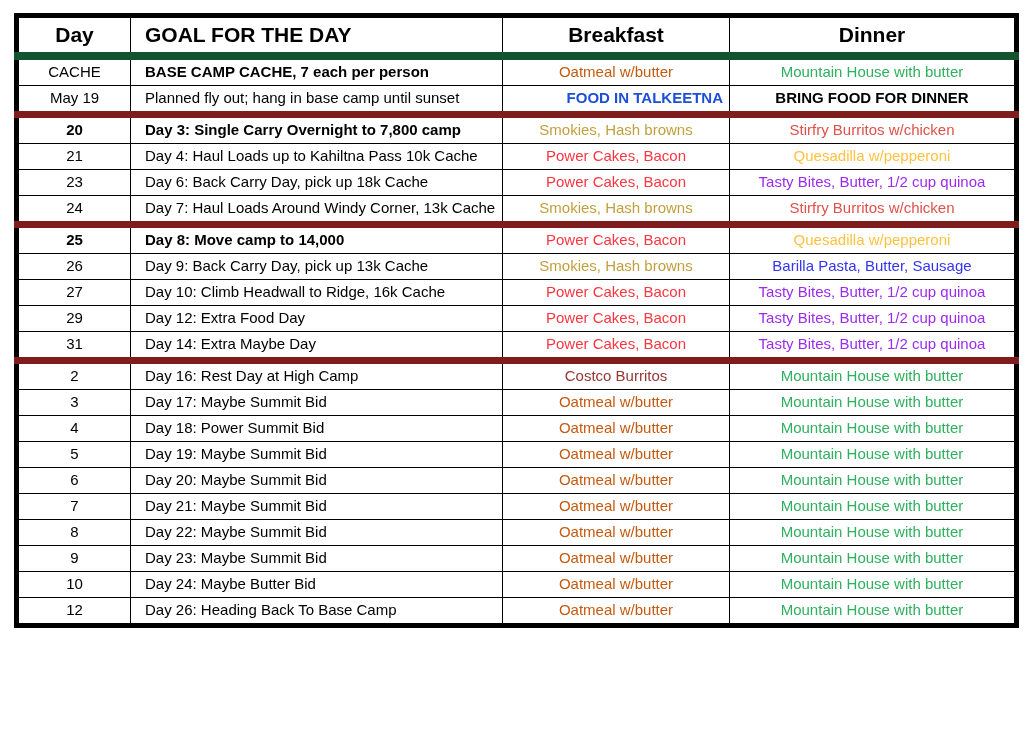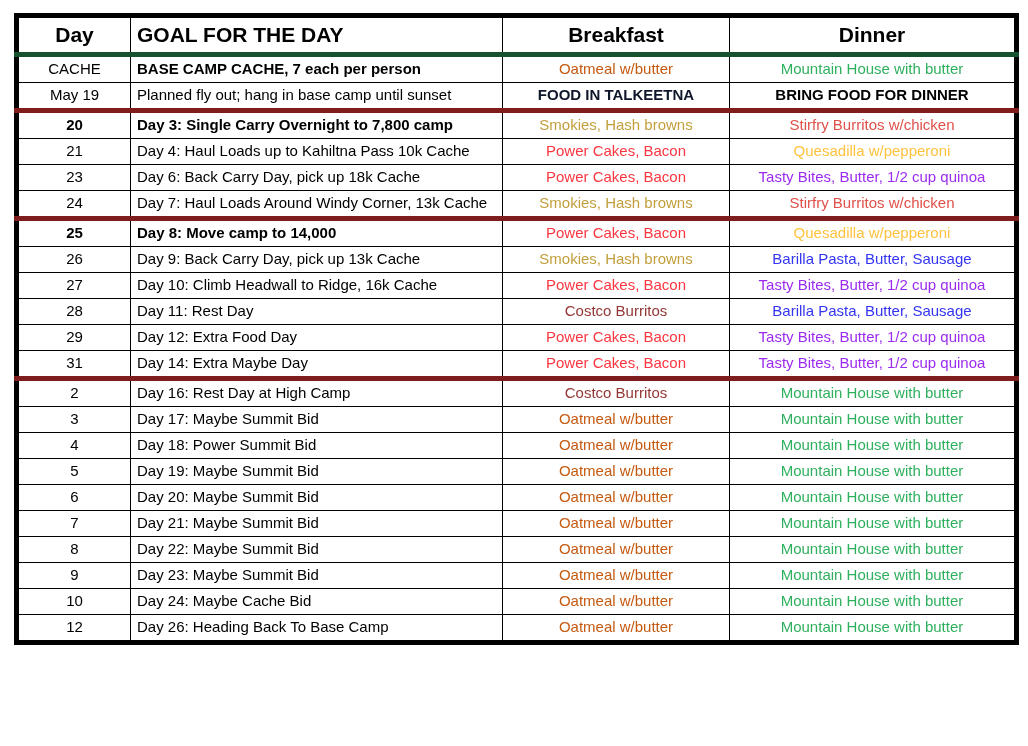--- a/index.html
+++ b/index.html
@@ -30,24 +30,24 @@
     color: #000;
     text-align: center;
     overflow: hidden;
     white-space: nowrap;
     vertical-align: middle;
   }
   thead th {
     height: 34px;
     font-size: 21px;
     font-weight: bold;
-    border-bottom: 5px solid #14532d;
+    border-bottom: 8px solid #14532d;
   }
-  th.c-goal, td.c-goal { text-align: left; padding-left: 6px; }
-  tr.thick-top td { border-top: 5px solid #7f1d1d; }
+  th.c-goal, td.c-goal { text-align: left; padding-left: 14px; }
+  tr.thick-top td { border-top: 7px solid #7f1d1d; }
   .bold { font-weight: bold; }
 </style>
 </head>
 <body>
 
 <div class="page">
   <table class="meal-plan">
     <colgroup>
       <col class="c-day">
       <col class="c-goal">
@@ -65,21 +65,21 @@
     <tbody>
         <tr>
     <td class="c-day">CACHE</td>
     <td class="c-goal bold">BASE CAMP CACHE, 7 each per person</td>
     <td class="c-breakfast" style="color: rgb(197, 90, 17);">Oatmeal w/butter</td>
     <td class="c-dinner" style="color: rgb(47, 176, 94);">Mountain House with butter</td>
   </tr>
         <tr>
     <td class="c-day">May 19</td>
     <td class="c-goal">Planned fly out; hang in base camp until sunset</td>
-    <td class="c-breakfast bold" style="color: #0f172a;">FOOD IN TALKEETNA</td>
+    <td class="c-breakfast bold" style="color: #1d4ed8; text-align: right;">FOOD IN TALKEETNA</td>
     <td class="c-dinner bold" style="color: rgb(0, 0, 0);">BRING FOOD FOR DINNER</td>
   </tr>
         <tr class="thick-top">
     <td class="c-day bold">20</td>
     <td class="c-goal bold">Day 3: Single Carry Overnight to 7,800 camp</td>
     <td class="c-breakfast" style="color: rgb(194, 159, 60);">Smokies, Hash browns</td>
     <td class="c-dinner" style="color: rgb(224, 80, 74);">Stirfry Burritos w/chicken</td>
   </tr>
         <tr>
     <td class="c-day">21</td>
@@ -109,26 +109,20 @@
     <td class="c-day">26</td>
     <td class="c-goal">Day 9: Back Carry Day, pick up 13k Cache</td>
     <td class="c-breakfast" style="color: rgb(194, 159, 60);">Smokies, Hash browns</td>
     <td class="c-dinner" style="color: rgb(52, 53, 242);">Barilla Pasta, Butter, Sausage</td>
   </tr>
         <tr>
     <td class="c-day">27</td>
     <td class="c-goal">Day 10: Climb Headwall to Ridge, 16k Cache</td>
     <td class="c-breakfast" style="color: rgb(251, 54, 64);">Power Cakes, Bacon</td>
     <td class="c-dinner" style="color: rgb(156, 43, 240);">Tasty Bites, Butter, 1/2 cup quinoa</td>
-  </tr>
-        <tr>
-    <td class="c-day">28</td>
-    <td class="c-goal">Day 11: Rest Day</td>
-    <td class="c-breakfast" style="color: rgb(148, 54, 52);">Costco Burritos</td>
-    <td class="c-dinner" style="color: rgb(52, 53, 242);">Barilla Pasta, Butter, Sausage</td>
   </tr>
         <tr>
     <td class="c-day">29</td>
     <td class="c-goal">Day 12: Extra Food Day</td>
     <td class="c-breakfast" style="color: rgb(251, 54, 64);">Power Cakes, Bacon</td>
     <td class="c-dinner" style="color: rgb(156, 43, 240);">Tasty Bites, Butter, 1/2 cup quinoa</td>
   </tr>
         <tr>
     <td class="c-day">31</td>
     <td class="c-goal">Day 14: Extra Maybe Day</td>
@@ -178,21 +172,21 @@
     <td class="c-dinner" style="color: rgb(47, 176, 94);">Mountain House with butter</td>
   </tr>
         <tr>
     <td class="c-day">9</td>
     <td class="c-goal">Day 23: Maybe Summit Bid</td>
     <td class="c-breakfast" style="color: rgb(197, 90, 17);">Oatmeal w/butter</td>
     <td class="c-dinner" style="color: rgb(47, 176, 94);">Mountain House with butter</td>
   </tr>
         <tr>
     <td class="c-day">10</td>
-    <td class="c-goal">Day 24: Maybe Cache Bid</td>
+    <td class="c-goal">Day 24: Maybe Butter Bid</td>
     <td class="c-breakfast" style="color: rgb(197, 90, 17);">Oatmeal w/butter</td>
     <td class="c-dinner" style="color: rgb(47, 176, 94);">Mountain House with butter</td>
   </tr>
         <tr>
     <td class="c-day">12</td>
     <td class="c-goal">Day 26: Heading Back To Base Camp</td>
     <td class="c-breakfast" style="color: rgb(197, 90, 17);">Oatmeal w/butter</td>
     <td class="c-dinner" style="color: rgb(47, 176, 94);">Mountain House with butter</td>
   </tr>
       </tbody>

